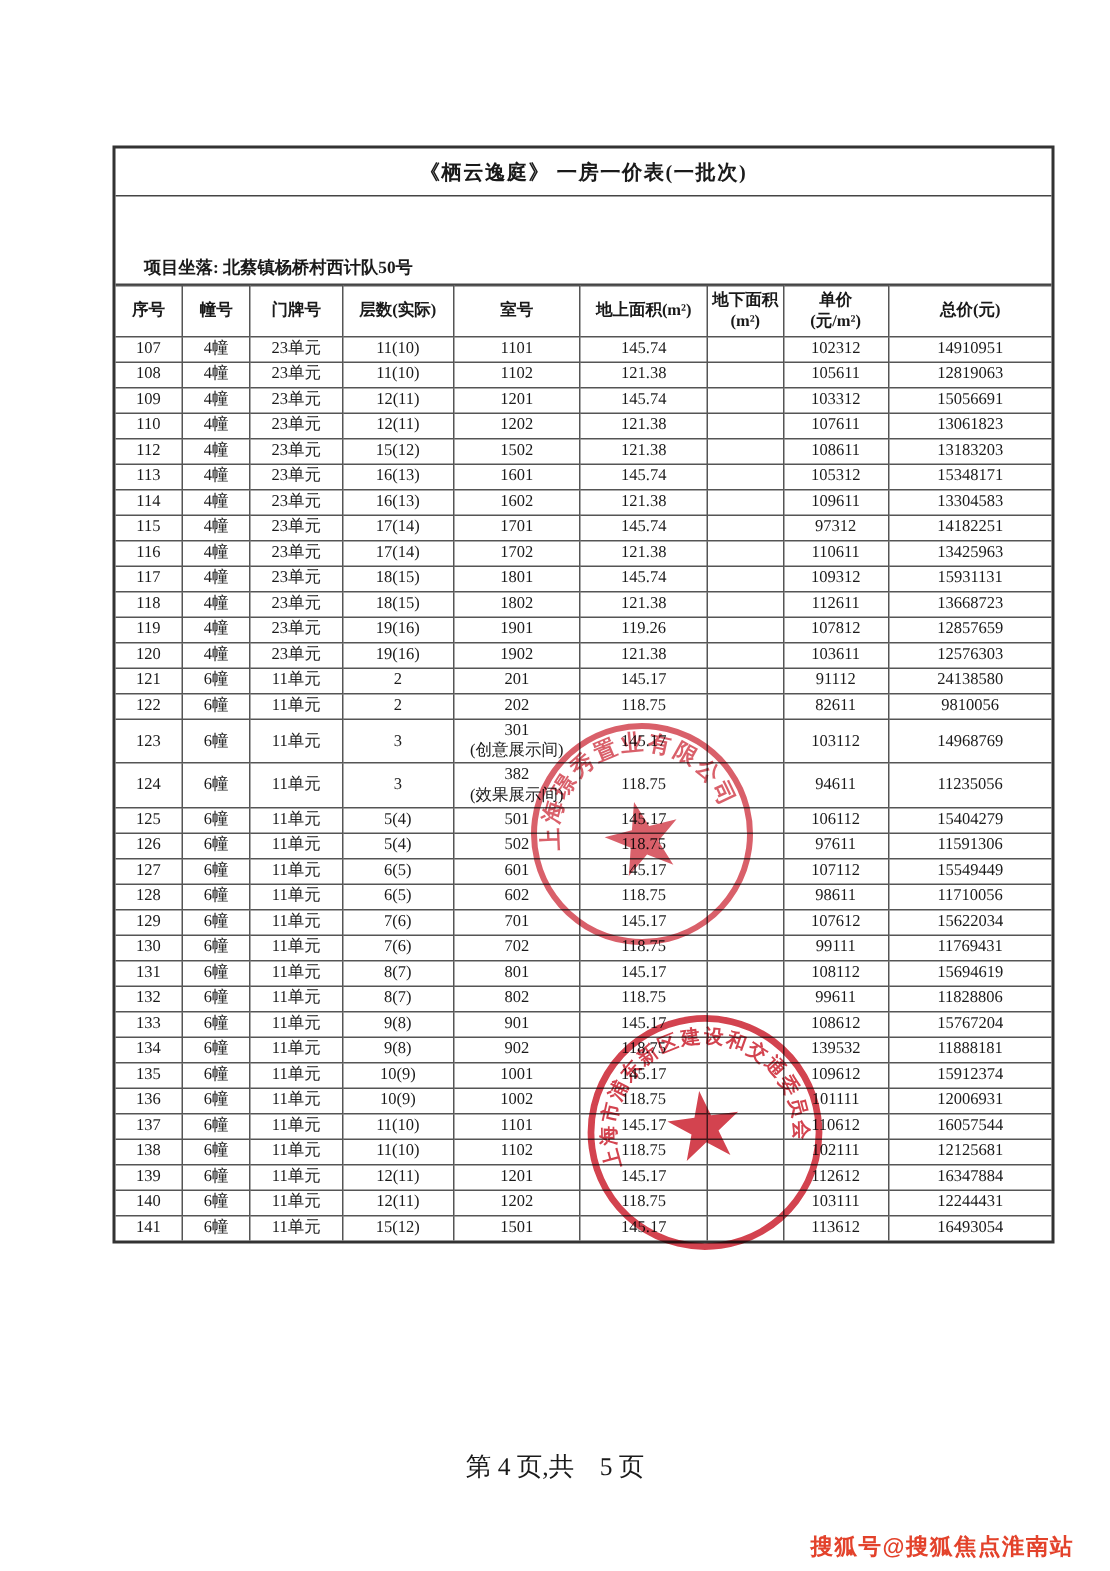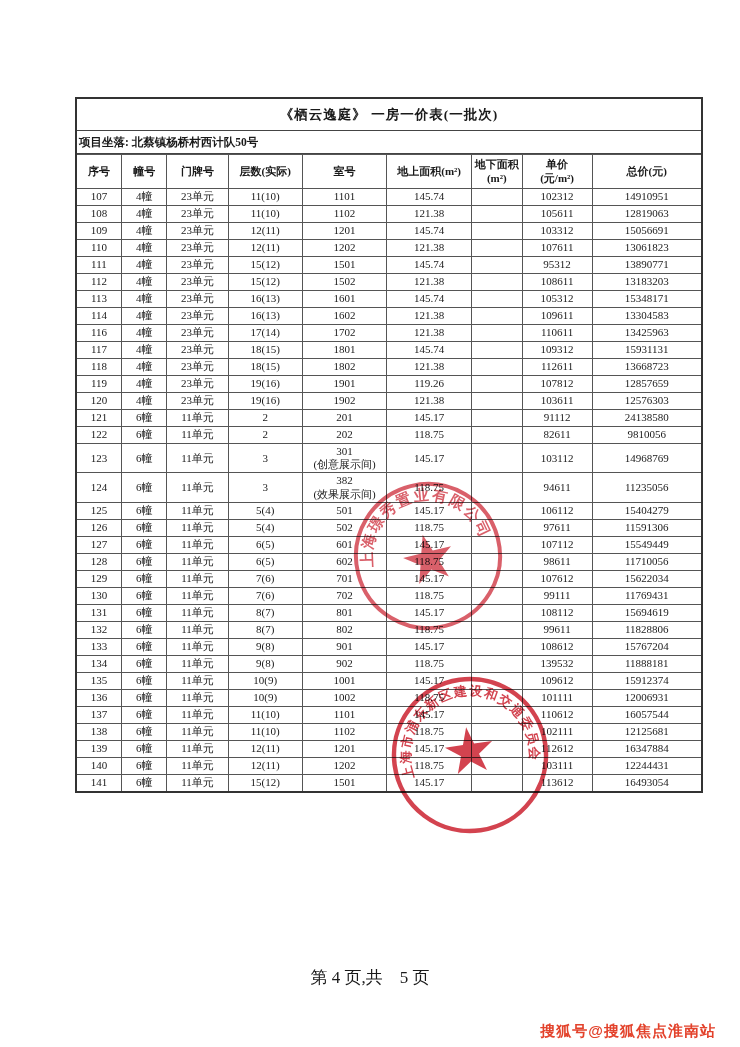--- a/index.html
+++ b/index.html
@@ -6,21 +6,21 @@
   html,body { margin:0; padding:0; }
   body {
     width:740px; height:1047px; position:relative; background:#ffffff;
     font-family:"Liberation Serif","DejaVu Serif",serif; color:#1a1a1a; overflow:hidden;
   }
   .sheet { position:absolute; left:75px; top:97px; width:628px; border:2px solid #333; background:#fff; }
   .title-row {
     border-bottom:1px solid #444; text-align:center; font-size:13.5px; font-weight:bold;
     padding:7px 0 6px; letter-spacing:1px;
   }
-  .location-row { border-bottom:1px solid #444; font-size:11.5px; font-weight:bold; padding:4px 2px 3px; }
+  .location-row { border-bottom:1px solid #444; font-size:11.5px; font-weight:bold; padding:4px 19px 3px;margin-top:36px; }
   table { border-collapse:collapse; width:100%; table-layout:fixed; }
   th, td {
     border:1px solid #555; text-align:center; font-size:11px; padding:1px 2px;
     white-space:pre-line; line-height:1.2; overflow:hidden; vertical-align:middle;
   }
   th { font-weight:bold; height:34px; }
   td { height:17px; }
   table tr > *:first-child { border-left:none; }
   table tr > *:last-child { border-right:none; }
   tbody tr:last-child td { border-bottom:none; }
@@ -109,31 +109,20 @@
             <td>4幢</td>
             <td>23单元</td>
             <td>12(11)</td>
             <td>1202</td>
             <td>121.38</td>
             <td></td>
             <td>107611</td>
             <td>13061823</td>
           </tr>
           <tr>
-            <td>111</td>
-            <td>4幢</td>
-            <td>23单元</td>
-            <td>15(12)</td>
-            <td>1501</td>
-            <td>145.74</td>
-            <td></td>
-            <td>95312</td>
-            <td>13890771</td>
-          </tr>
-          <tr>
             <td>112</td>
             <td>4幢</td>
             <td>23单元</td>
             <td>15(12)</td>
             <td>1502</td>
             <td>121.38</td>
             <td></td>
             <td>108611</td>
             <td>13183203</td>
           </tr>
@@ -151,20 +140,31 @@
           <tr>
             <td>114</td>
             <td>4幢</td>
             <td>23单元</td>
             <td>16(13)</td>
             <td>1602</td>
             <td>121.38</td>
             <td></td>
             <td>109611</td>
             <td>13304583</td>
+          </tr>
+          <tr>
+            <td>115</td>
+            <td>4幢</td>
+            <td>23单元</td>
+            <td>17(14)</td>
+            <td>1701</td>
+            <td>145.74</td>
+            <td></td>
+            <td>97312</td>
+            <td>14182251</td>
           </tr>
           <tr>
             <td>116</td>
             <td>4幢</td>
             <td>23单元</td>
             <td>17(14)</td>
             <td>1702</td>
             <td>121.38</td>
             <td></td>
             <td>110611</td>

